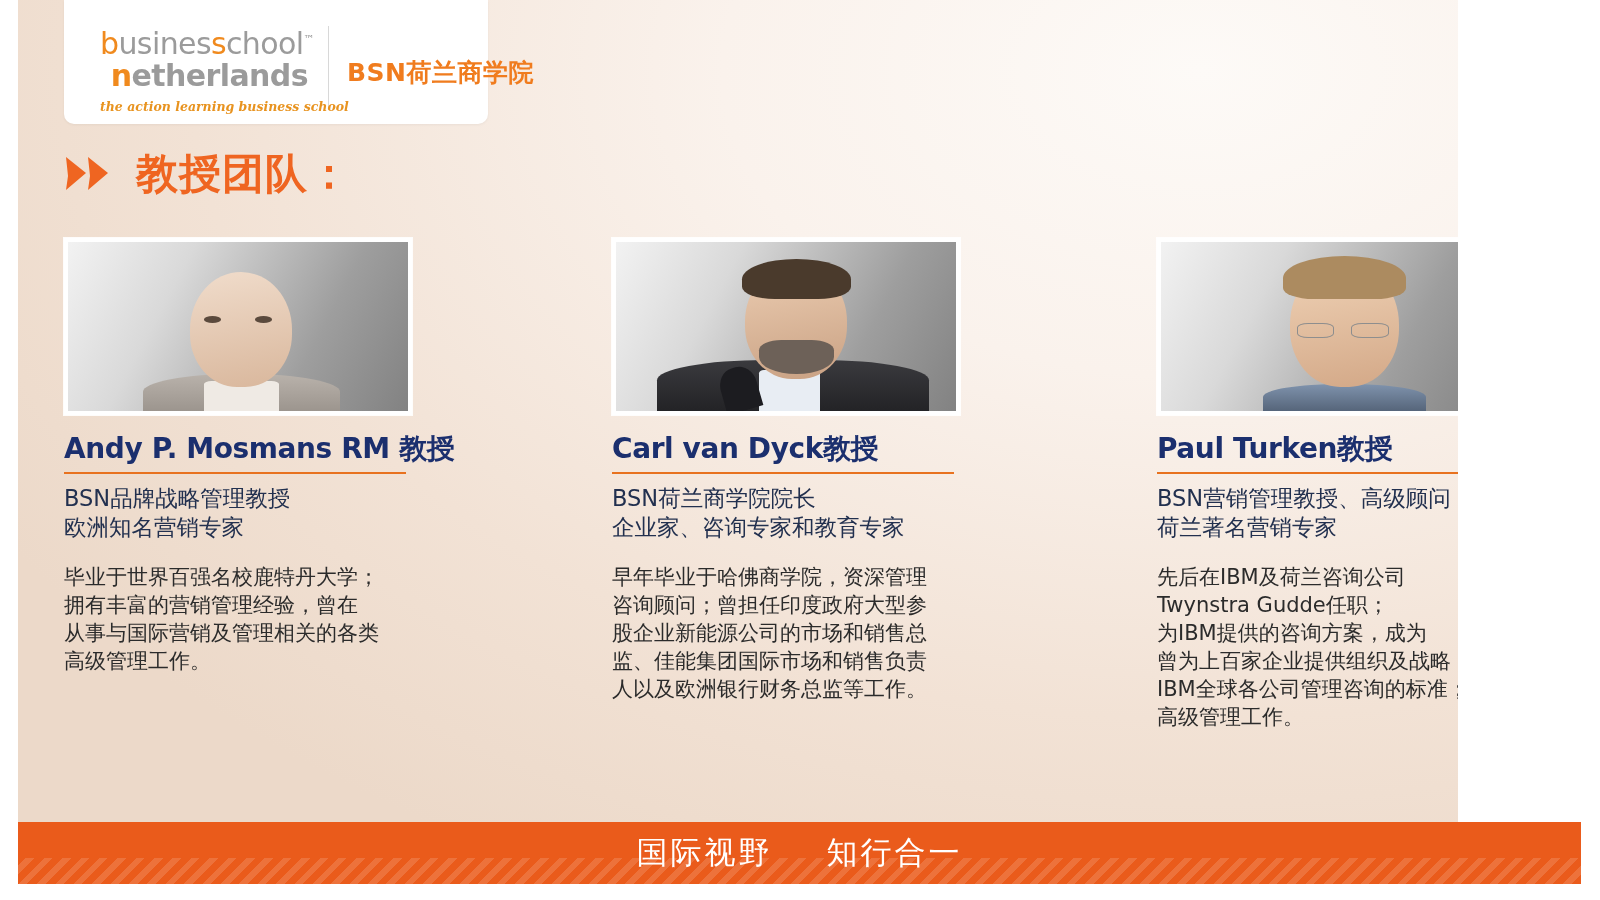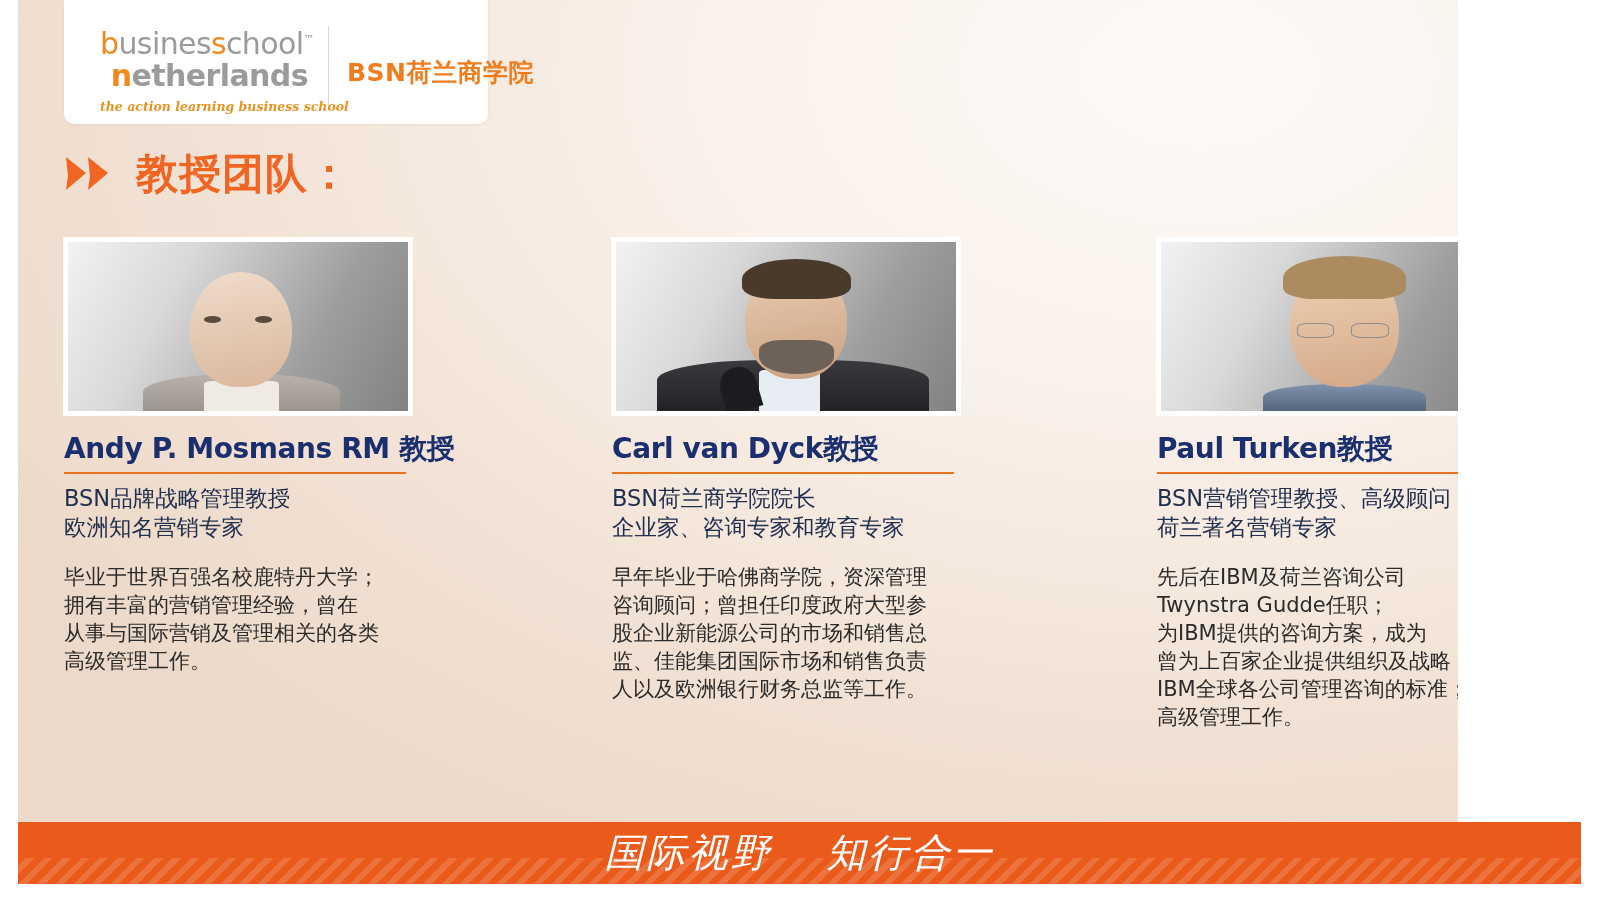--- a/index.html
+++ b/index.html
@@ -137,21 +137,21 @@
       rgba(255,255,255,0.14) 7px,
       rgba(255,255,255,0.14) 13px
     );
   }
   .footer-text {
     position: relative;
     width: 100%; height: 100%;
     display: flex; align-items: center; justify-content: center;
     gap: 54px;
     font-family: "DejaVu Sans", sans-serif;
-    font-size: 39px; color: #ffffff; letter-spacing: 3px; font-style: italic;
+    font-size: 31px; color: #ffffff; letter-spacing: 3px;
   }
 </style>
 </head>
 <body>
 
 <div class="slide">
 
   <div class="logo-box">
     <div class="logo-inner">
       <div class="logo-mark">

